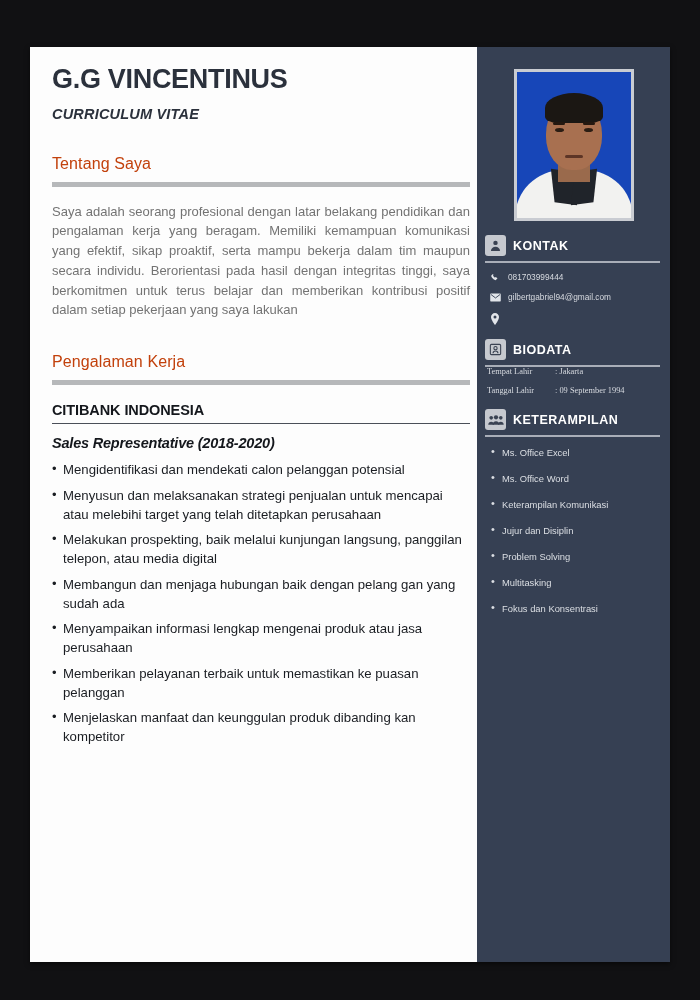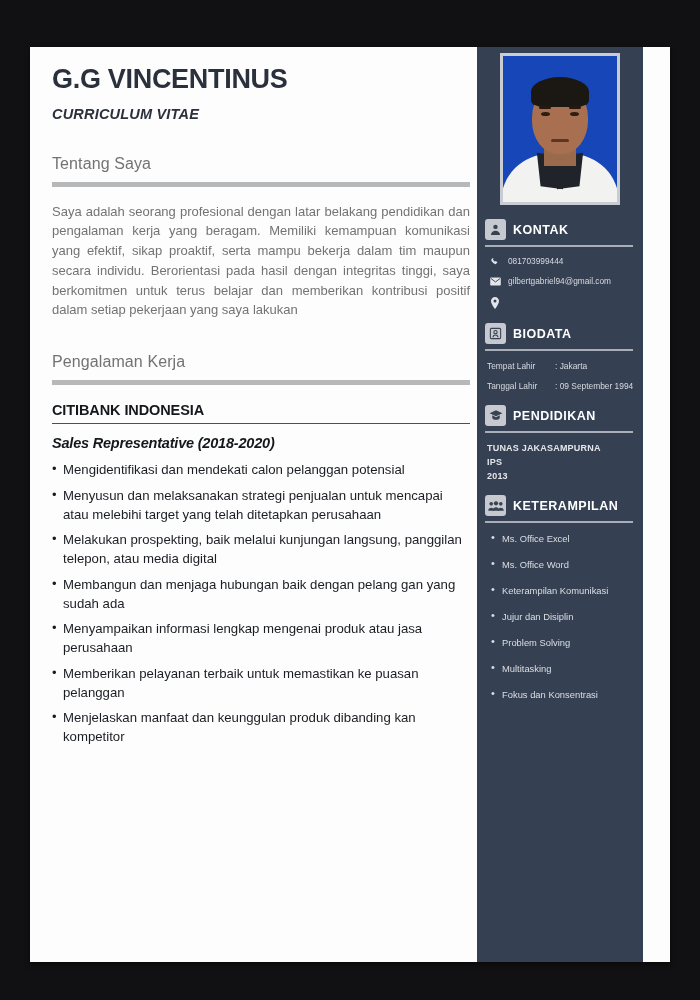--- a/index.html
+++ b/index.html
@@ -42,21 +42,21 @@
     font-size: 14.5px;
     font-weight: bold;
     font-style: italic;
     color: #2b313c;
     margin-top: 11px;
     letter-spacing: 0.2px;
   }
 
   .section-head {
     font-size: 16px;
-    color: #737373;
+    color: #c2410c;
     margin-top: 33px;
     font-weight: normal;
     letter-spacing: 0.1px;
   }
   .rule {
     height: 5px;
     background: #b6b8ba;
     margin-top: 9px;
     width: 100%;
   }
@@ -99,23 +99,23 @@
   ul.duties li::before {
     content: "\2022";
     position: absolute;
     left: 0; top: -1px;
     font-size: 13px;
     color: #1a1d22;
   }
 
   
   .side-col {
-    width: 166px;
+    width: 193px;
     background: #364053;
-    padding: 0 0 10px 0;
+    padding: 16px 0 10px 0;
     color: #e8eaee;
     position: relative;
   }
 
   .photo-frame {
     width: 120px;
     height: 152px;
     margin: 6px auto 0 auto;
     border: 3px solid #c9ccd2;
     background: #1a4fc4;
@@ -213,21 +213,21 @@
     display: flex; justify-content: center; padding-top: 1px;
   }
   .c-text {
     font-size: 8.3px;
     color: #d7dae0;
     line-height: 1.35;
     margin-left: 5px;
     word-break: break-word;
   }
 
-  .bio-list { margin: 10px 0 0 0; padding: 0 6px 0 10px; }
+  .bio-list { margin: 0 0 0 0; padding: 0 6px 0 10px; font-family: Liberation Serif, serif; }
   .bio-row { display: flex; margin-bottom: 10px; font-size: 8.4px; color: #d7dae0; }
   .bio-label { width: 68px; flex: 0 0 68px; }
   .bio-value { white-space: nowrap; }
 
   .edu-list { margin: 10px 0 0 0; padding: 0 8px 0 10px; }
   .edu-line {
     font-size: 9px;
     font-weight: bold;
     color: #e4e6ea;
     letter-spacing: 0.2px;
@@ -357,38 +357,20 @@
           <span class="bio-label">Tempat Lahir</span>
           <span class="bio-value">: Jakarta</span>
         </div>
         <div class="bio-row">
           <span class="bio-label">Tanggal Lahir</span>
           <span class="bio-value">: 09 September 1994</span>
         </div>
       </div>
     </div>
 
-    <div class="side-section">
-      <div class="side-head-row">
-        <span class="side-icon">
-          <svg width="14" height="13" viewBox="0 0 24 20" fill="#3a4252">
-            <path d="M12 1 23 6.2 12 11.4 1 6.2z"></path>
-            <path d="M5.5 9.5v4.2c0 2 3 3.6 6.5 3.6s6.5-1.6 6.5-3.6V9.5L12 12.8z"></path>
-          </svg>
-        </span>
-        <span class="side-title">PENDIDIKAN</span>
-      </div>
-      <div class="side-rule"></div>
-
-      <div class="edu-list">
-        <div class="edu-line">TUNAS JAKASAMPURNA</div>
-        <div class="edu-line">IPS</div>
-        <div class="edu-line">2013</div>
-      </div>
-    </div>
 
     <div class="side-section">
       <div class="side-head-row">
         <span class="side-icon">
           <svg width="16" height="12" viewBox="0 0 30 20" fill="#3a4252">
             <circle cx="6" cy="6" r="3.4"></circle>
             <path d="M0.5 19c0-3.6 2.5-5.8 5.5-5.8s5.5 2.2 5.5 5.8z"></path>
             <circle cx="24" cy="6" r="3.4"></circle>
             <path d="M18.5 19c0-3.6 2.5-5.8 5.5-5.8s5.5 2.2 5.5 5.8z"></path>
             <circle cx="15" cy="5" r="4"></circle>

